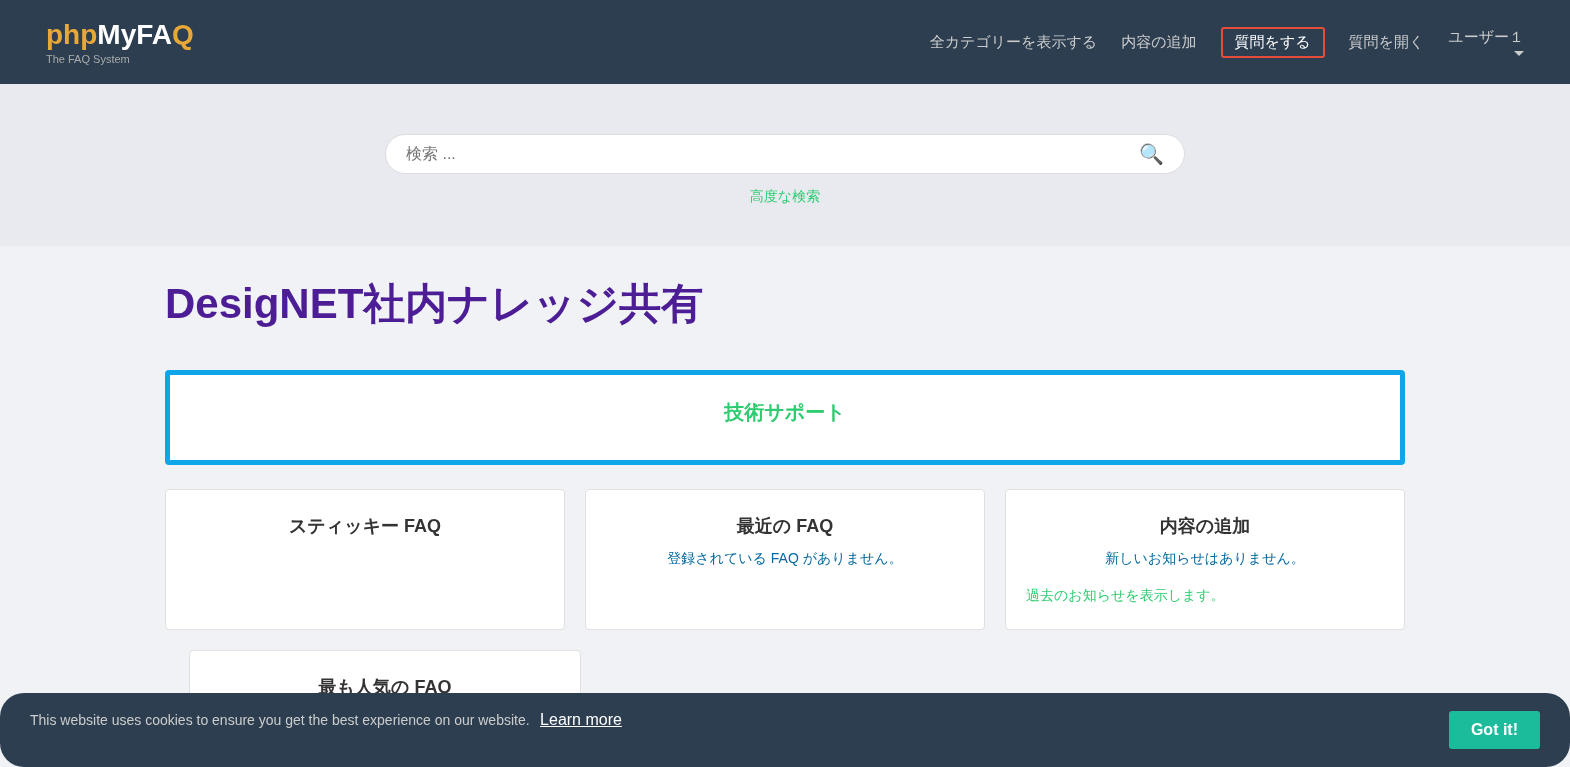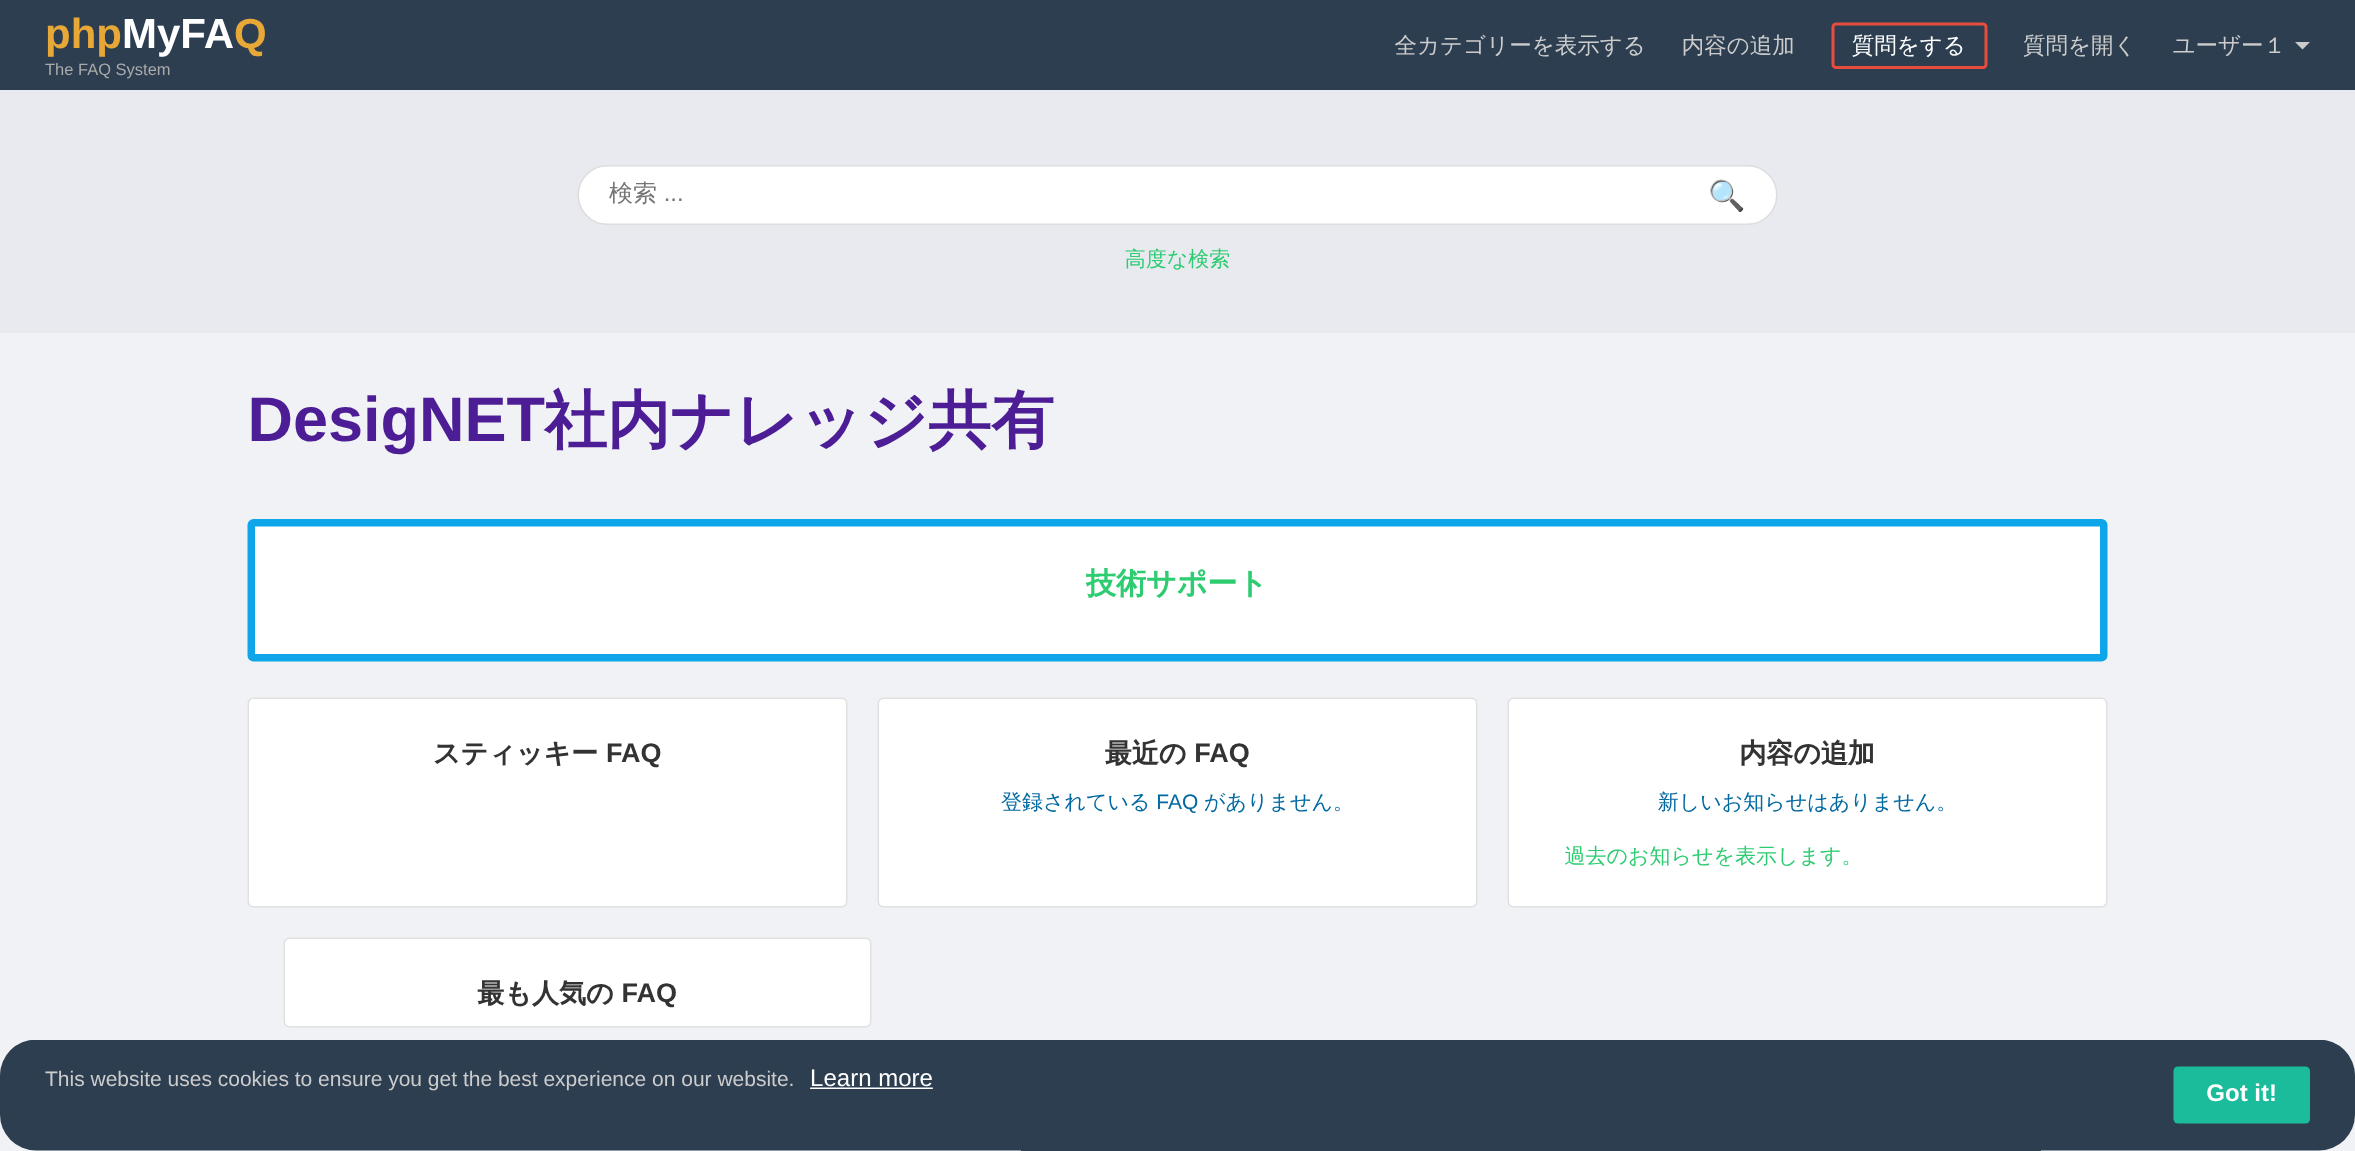--- a/index.html
+++ b/index.html
@@ -1,25 +1,25 @@
 <!DOCTYPE html>
 <html><head>
   <meta charset="utf-8">
   <style>
     * { margin: 0; padding: 0; box-sizing: border-box; }
     body { font-family: 'Helvetica Neue', Arial, sans-serif; background: #f0f2f5; min-height: 767px; }
 
     
     .header {
       background: #2c3e50;
-      height: 60px;
+      height: 84px;
       display: flex;
       align-items: center;
       justify-content: space-between;
-      padding: 0 30px;
+      padding: 0 46px;
     }
     .logo-area {
       display: flex;
       align-items: center;
     }
     .logo-text {
       font-size: 28px;
       font-weight: bold;
       color: white;
     }
@@ -55,22 +55,23 @@
       cursor: pointer;
       border: 2px solid #e74c3c;
       padding: 4px 12px;
       border-radius: 3px;
     }
     .nav-user {
       color: #ccc;
       font-size: 15px;
       cursor: pointer;
       display: flex;
-      align-items: center;
+      align-items: flex-end;
       gap: 4px;
+      flex-direction: column;
     }
     .chevron-down {
       display: inline-block;
       width: 0;
       height: 0;
       border-left: 5px solid transparent;
       border-right: 5px solid transparent;
       border-top: 5px solid #ccc;
       margin-left: 2px;
     }
@@ -154,21 +155,21 @@
     .cards-row {
       display: grid;
       grid-template-columns: 1fr 1fr 1fr;
       gap: 20px;
       margin-bottom: 20px;
     }
     .card {
       background: white;
       border: 1px solid #e0e0e0;
       border-radius: 4px;
-      padding: 24px 37px;
+      padding: 24px 20px;
     }
     .card-title {
       font-size: 18px;
       font-weight: bold;
       color: #333;
       text-align: center;
       margin-bottom: 12px;
     }
     .card-text {
       color: #0369a1;

